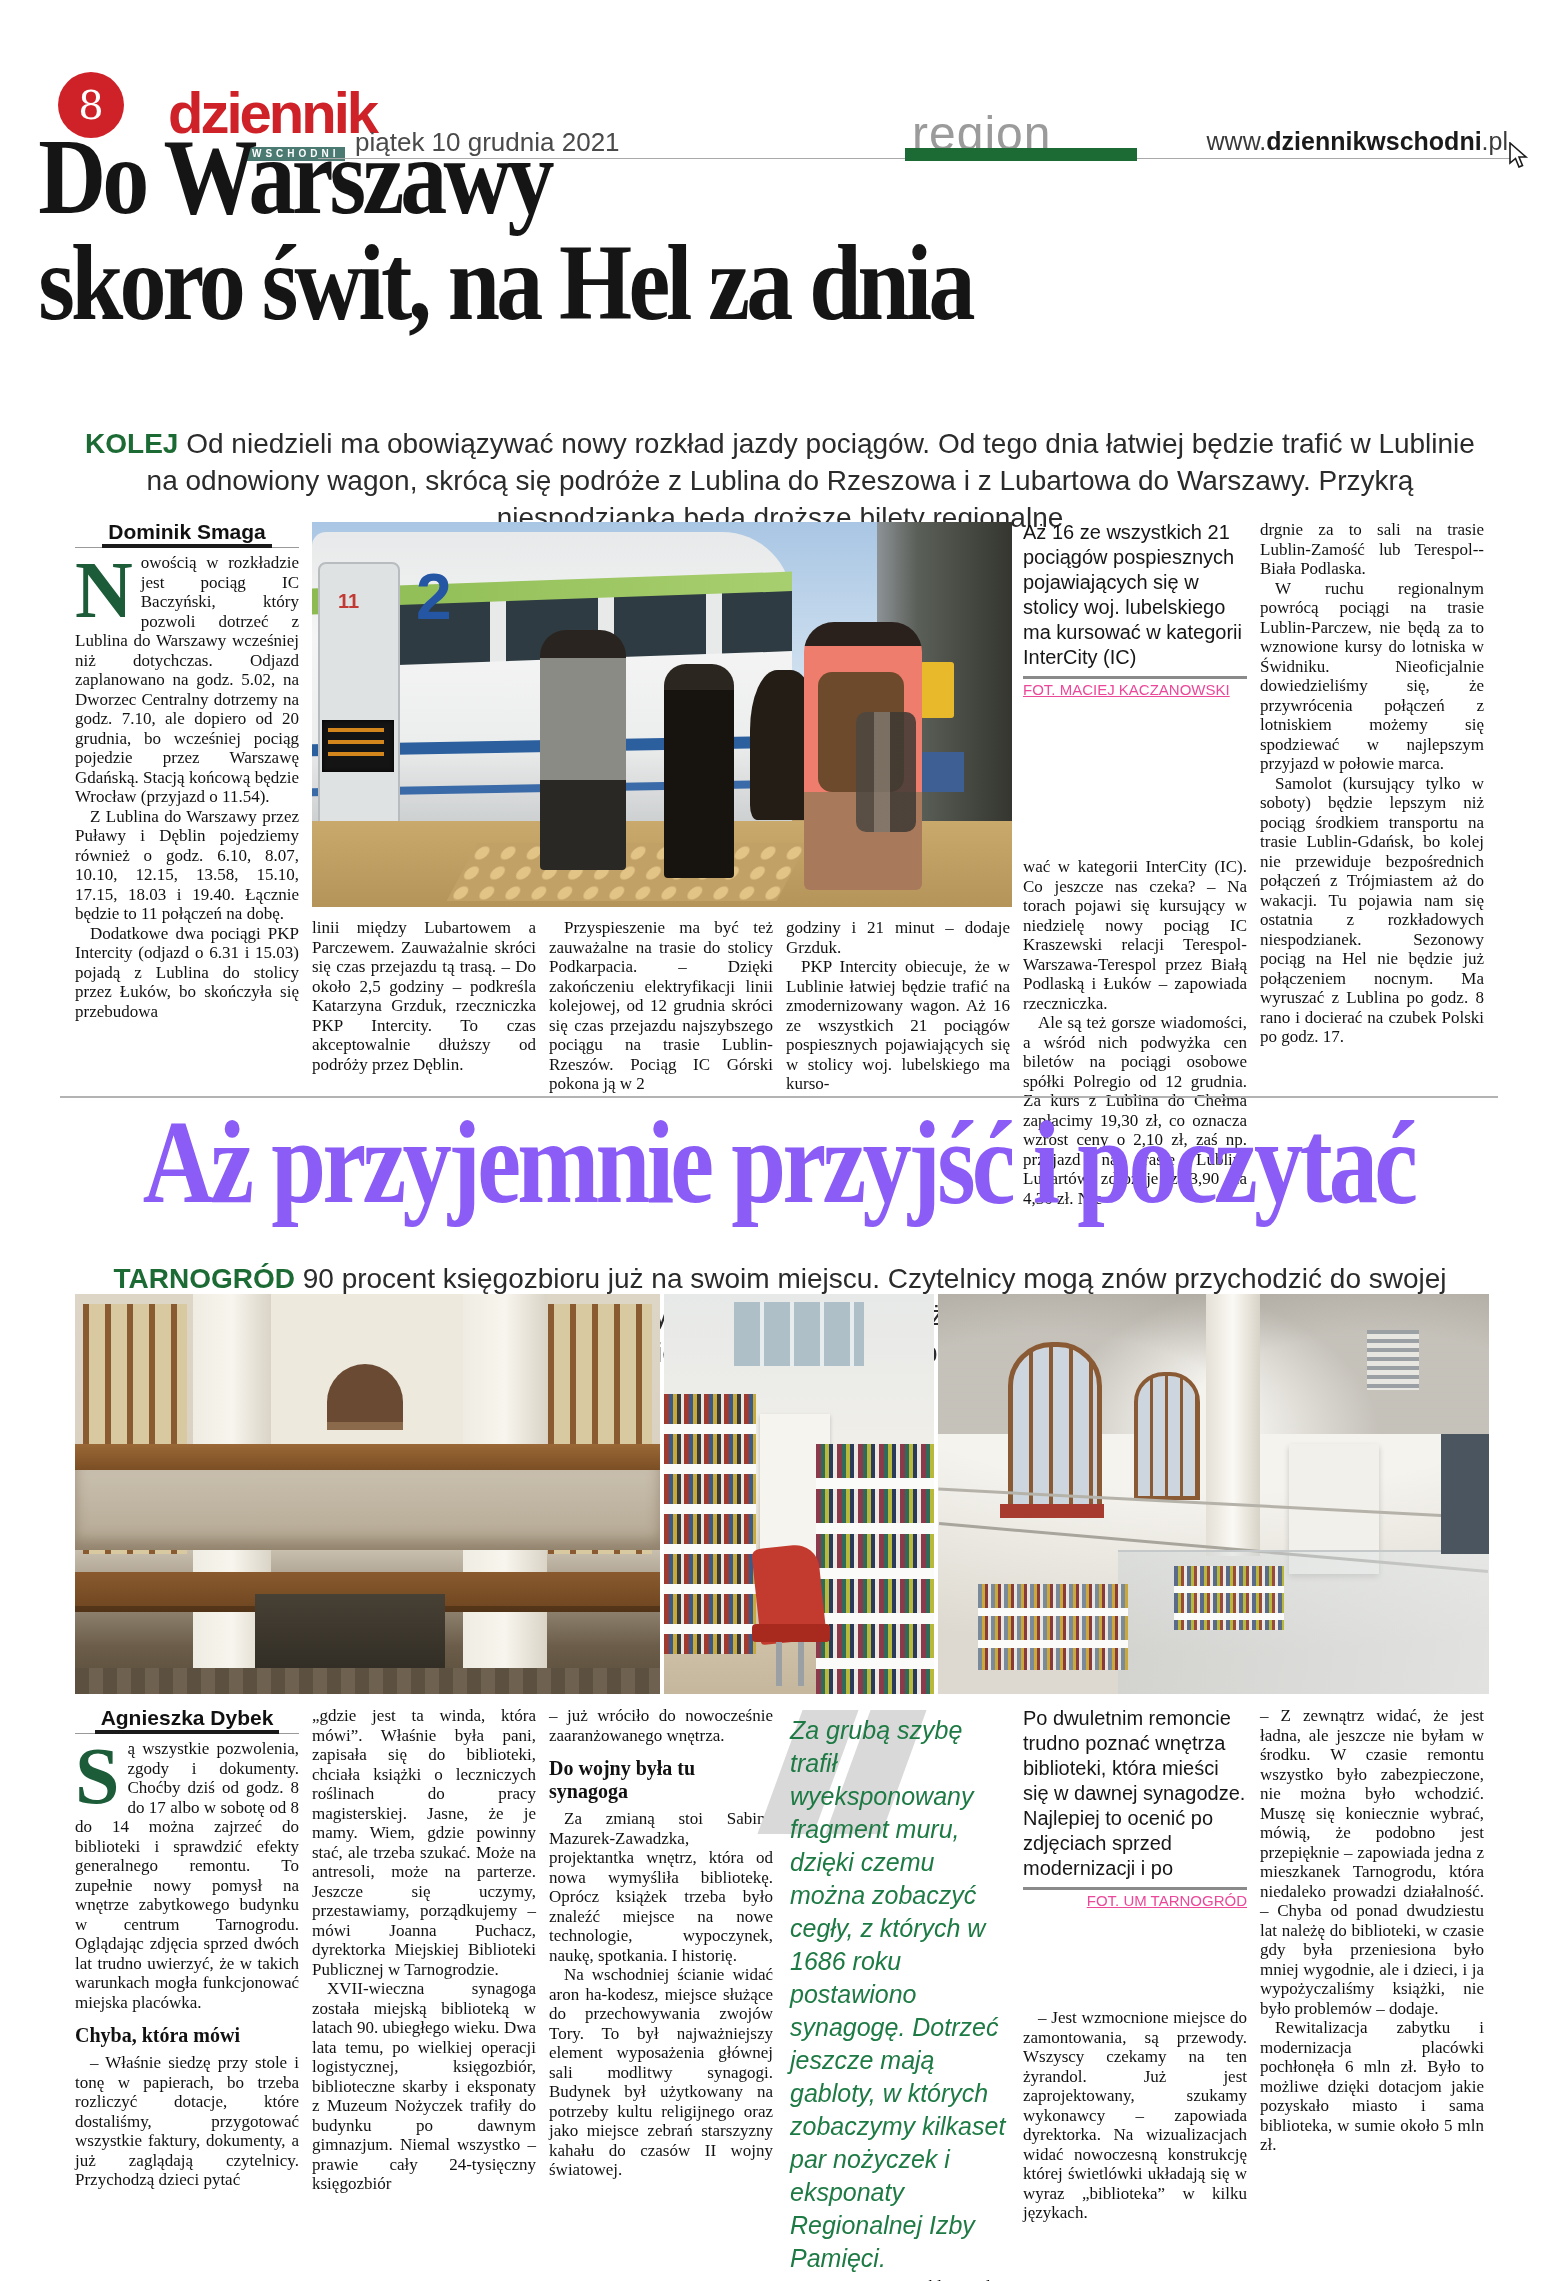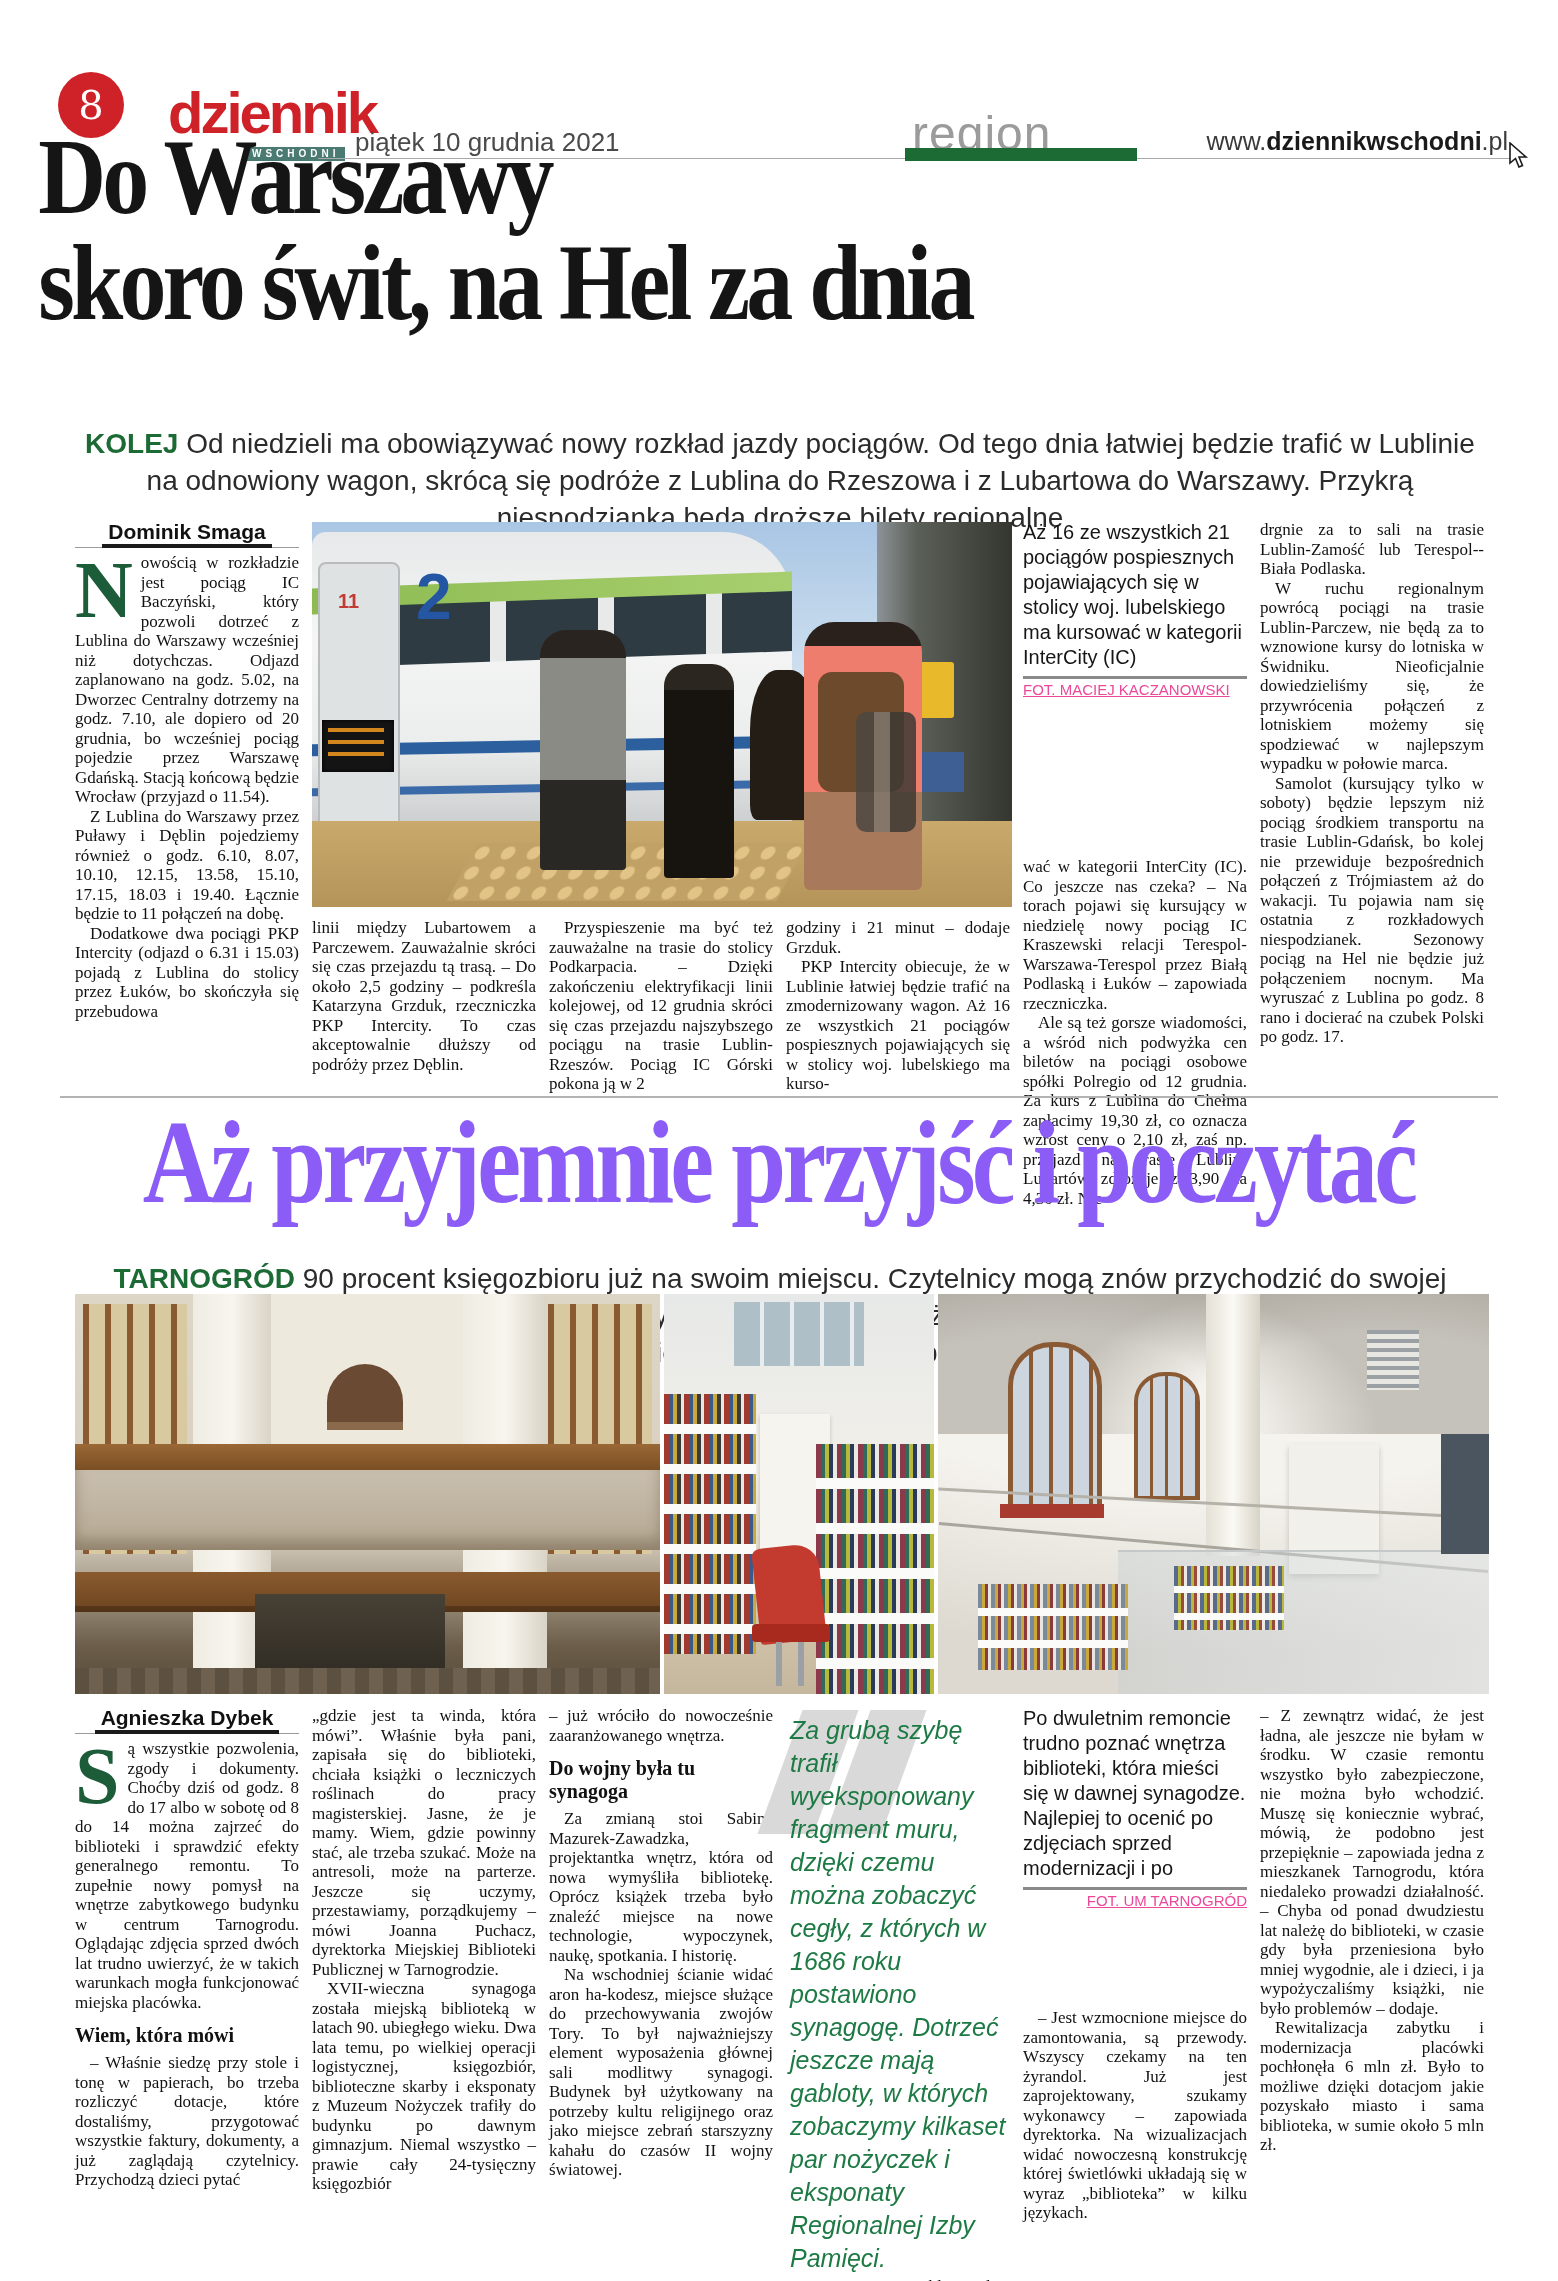--- a/index.html
+++ b/index.html
@@ -217,21 +217,21 @@
       <div class="caption">Aż 16 ze wszystkich 21 pociągów pospiesznych pojawiających się w stolicy woj. lubelskiego ma kursować w kategorii InterCity (IC)</div>
       <hr class="caption-rule">
       <div class="credit">FOT. MACIEJ KACZANOWSKI</div>
       <div class="cap-gap-1"></div>
       <p>wać w kategorii InterCity (IC). Co jeszcze nas czeka? – Na torach pojawi się kursujący w niedzielę nowy pociąg IC Kraszewski relacji Terespol-Warszawa-Terespol przez Białą Podlaską i Łuków – zapowiada rzeczniczka.</p>
       <p class="ind">Ale są też gorsze wiadomości, a wśród nich podwyżka cen biletów na pociągi osobowe spółki Polregio od 12 grudnia. Za kurs z Lublina do Chełma zapłacimy 19,30 zł, co oznacza wzrost ceny o 2,10 zł, zaś np. przejazd na trasie Lublin-Lubartów zdrożeje z 3,90 na 4,30 zł. Nie</p>
     </div>
 
     <div class="col">
       <p>drgnie za to sali na trasie Lublin-Zamość lub Terespol--Biała Podlaska.</p>
-      <p class="ind">W ruchu regionalnym powrócą pociągi na trasie Lublin-Parczew, nie będą za to wznowione kursy do lotniska w Świdniku. Nieoficjalnie dowiedzieliśmy się, że przywrócenia połączeń z lotniskiem możemy się spodziewać w najlepszym wypadku w połowie marca.</p>
+      <p class="ind">W ruchu regionalnym powrócą pociągi na trasie Lublin-Parczew, nie będą za to wznowione kursy do lotniska w Świdniku. Nieoficjalnie dowiedzieliśmy się, że przywrócenia połączeń z lotniskiem możemy się spodziewać w najlepszym przyjazd w połowie marca.</p>
       <p class="ind">Samolot (kursujący tylko w soboty) będzie lepszym niż pociąg środkiem transportu na trasie Lublin-Gdańsk, bo kolej nie przewiduje bezpośrednich połączeń z Trójmiastem aż do wakacji. Tu pojawia nam się ostatnia z rozkładowych niespodzianek. Sezonowy pociąg na Hel nie będzie już połączeniem nocnym. Ma wyruszać z Lublina po godz. 8 rano i docierać na czubek Polski po godz. 17.</p>
     </div>
 
     <div class="photo photo-train">
       <div class="tp-canopy"></div>
       <div class="tp-sign-y"></div>
       <div class="tp-sign-b"></div>
       <div class="tp-train">
         <div class="tp-green"></div>
         <div class="tp-windows"></div>
@@ -299,21 +299,21 @@
       <div class="pw-shelf2"></div>
       <div class="pw-win3"></div>
     </div>
   </div>
 
   <div class="colset colset-2">
 
     <div class="col">
       <div class="byline"><span>Agnieszka Dybek</span></div>
       <p><span class="dropcap">S</span><span>ą wszystkie pozwolenia, zgody i dokumenty. Choćby dziś od godz. 8 do 17 albo w sobotę od 8 do 14 można zajrzeć do biblioteki i sprawdzić efekty generalnego remontu. To zupełnie nowy pomysł na wnętrze zabytkowego budynku w centrum Tarnogrodu. Oglądając zdjęcia sprzed dwóch lat trudno uwierzyć, że w takich warunkach mogła funkcjonować miejska placówka.</span></p>
-      <div class="subhead">Wiem, która mówi</div>
+      <div class="subhead">Chyba, która mówi</div>
       <p class="ind">– Właśnie siedzę przy stole i tonę w papierach, bo trzeba rozliczyć dotacje, które dostaliśmy, przygotować wszystkie faktury, dokumenty, a już zaglądają czytelnicy. Przychodzą dzieci pytać</p>
     </div>
 
     <div class="col">
       <p>„gdzie jest ta winda, która mówi”. Właśnie była pani, zapisała się do biblioteki, chciała książki o leczniczych roślinach do pracy magisterskiej. Jasne, że je mamy. Wiem, gdzie powinny stać, ale trzeba szukać. Może na antresoli, może na parterze. Jeszcze się uczymy, przestawiamy, porządkujemy – mówi Joanna Puchacz, dyrektorka Miejskiej Biblioteki Publicznej w Tarnogrodzie.</p>
       <p class="ind">XVII-wieczna synagoga została miejską biblioteką w latach 90. ubiegłego wieku. Dwa lata temu, po wielkiej operacji logistycznej, księgozbiór, biblioteczne skarby i eksponaty z Muzeum Nożyczek trafiły do budynku po dawnym gimnazjum. Niemal wszystko – prawie cały 24-tysięczny księgozbiór</p>
     </div>
 
     <div class="col">
       <p>– już wróciło do nowocześnie zaaranżowanego wnętrza.</p>

